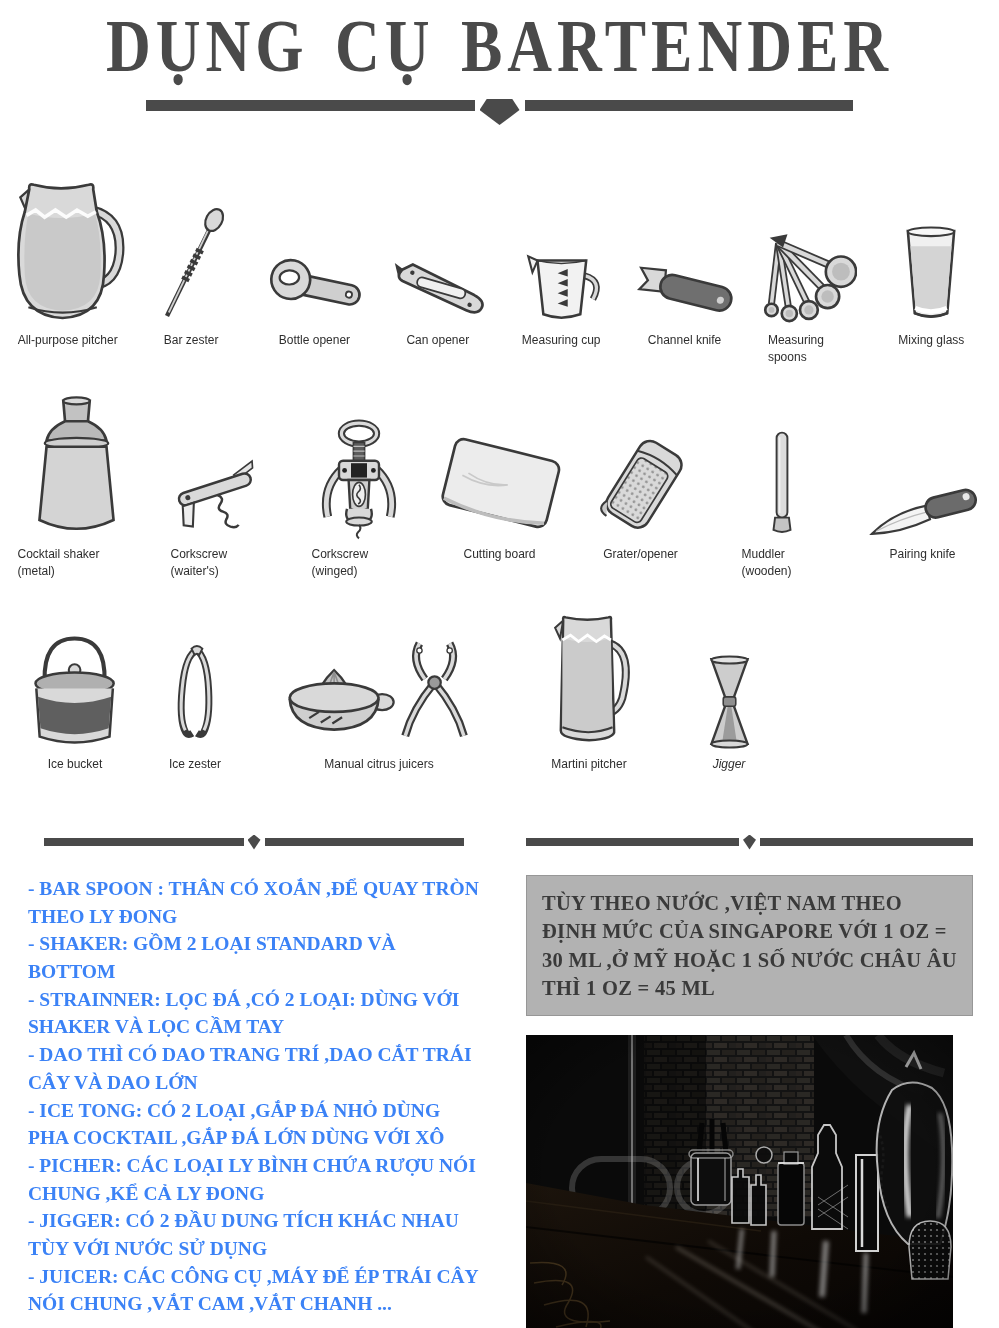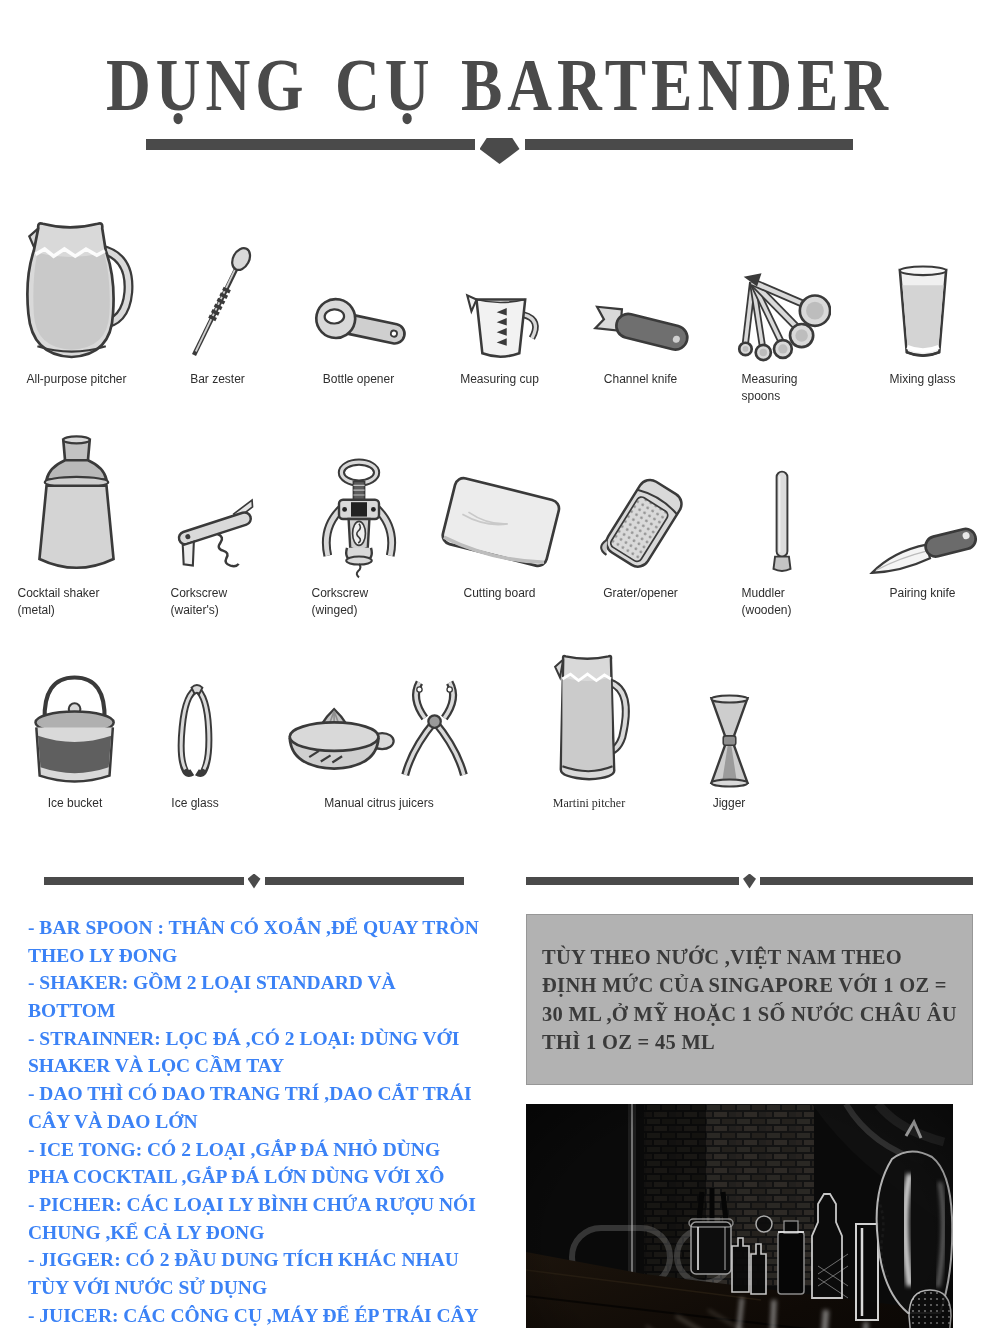--- a/index.html
+++ b/index.html
@@ -1,21 +1,21 @@
 <!DOCTYPE html>
 <html><head>
 <meta charset="utf-8">
 <style>
   html,body{margin:0;padding:0;}
   body{
     width:999px;height:1328px;position:relative;overflow:hidden;
     background:#ffffff;font-family:"Liberation Sans",sans-serif;color:#2e2e2e;
   }
   
-  .header{padding-top:0;text-align:center;margin-top:47px;}
+  .header{padding-top:8px;text-align:center;}
   .page-title{
     margin:0;font-family:"Liberation Serif",serif;font-weight:bold;
     font-size:62px;line-height:1.05;color:#4a4a4a;letter-spacing:5px;word-spacing:6px;
     transform:scaleY(1.18);transform-origin:top center;
   }
   .title-divider{
     width:707px;margin:26px auto 0;display:flex;align-items:flex-start;height:26px;
   }
   .title-divider .bar{flex:1;height:11px;background:#4a4a4a;margin-top:1px;}
   .title-divider .gem{
@@ -32,22 +32,22 @@
   .row3 .tool-icon{height:148px;}
   .tool-icon{display:flex;align-items:flex-end;justify-content:center;}
   .tool-label{
     margin-top:5px;text-align:left;font-size:12px;line-height:1.45;color:#2e2e2e;
     max-width:150px;
   }
   .row3{justify-content:flex-start;padding-left:8px;}
   .cell-ice-bucket{width:122px;}
   .cell-ice-tongs{width:118px;}
   .cell-citrus-juicer{width:250px;}
-  .row3 .cell-martini-pitcher{width:170px;font-family:Liberation Serif, serif;}
-  .cell-jigger{width:110px;}
+  .row3 .cell-martini-pitcher{width:170px;}
+  .cell-jigger{width:110px;font-style:italic;}
   .cell-measuring-cup .tool-label,.cell-measuring-spoons .tool-label,
   .cell-mixing-glass .tool-label,.cell-martini-pitcher .tool-label,
   .cell-muddler .tool-label{max-width:80px;}
   .cell-cocktail-shaker .tool-label{max-width:118px;}
   .cell-corkscrew-waiters .tool-label,.cell-corkscrew-winged .tool-label{max-width:94px;}
   
   .bottom{display:flex;gap:46px;padding:40px 26px 0 28px;}
   .left-col{flex:0 0 452px;}
   .right-col{flex:1;min-width:0;}
   .mini-divider{display:flex;align-items:center;height:14px;margin-bottom:26px;}
@@ -56,21 +56,21 @@
   .mini-divider .gem{
     width:13px;height:15px;margin:0 4px;background:#4a4a4a;
     clip-path:polygon(50% 0,100% 34%,50% 100%,0 34%);
   }
   .notes p{
     margin:0;font-family:"Liberation Serif",serif;font-weight:bold;
     font-size:19.5px;line-height:1.42;color:#3b82f6;
   }
   .info-box{
     background:#b2b2b2;border:1px solid #979797;
-    padding:28px 15px;font-family:"Liberation Serif",serif;font-weight:bold;
+    padding:13px 15px;font-family:"Liberation Serif",serif;font-weight:bold;
     font-size:20.5px;line-height:1.38;color:#3a3a3a;letter-spacing:0.3px;
   }
   .photo{margin-top:19px;width:427px;height:303px;background:#050505;}
   .photo svg{display:block;}
 </style>
 </head>
 <body>
 
 <div class="page">
 
@@ -115,20 +115,34 @@
             <svg width="106" height="76" viewBox="0 0 120 86">
  <g transform="rotate(12 60 43)">
  <rect x="40" y="30" width="72" height="22" rx="11" fill="#cfcfcf" stroke="#3a3a3a" stroke-width="3"></rect>
  <circle cx="32" cy="38" r="22" fill="#d9d9d9" stroke="#3a3a3a" stroke-width="3"></circle>
  <ellipse cx="30" cy="36" rx="11" ry="8" transform="rotate(-15 30 36)" fill="#ffffff" stroke="#3a3a3a" stroke-width="2.5"></ellipse>
  <circle cx="100" cy="41" r="3.5" fill="#ffffff" stroke="#3a3a3a" stroke-width="2"></circle>
               </g>
             </svg>
           </div>
       <div class="tool-label">Bottle opener</div>
+    </div>
+        <div class="tool-cell cell-can-opener">
+      <div class="tool-icon">
+            <svg width="102" height="72" viewBox="0 0 115 80">
+ <g transform="rotate(16 57 40)">
+ <path d="M12 28 L22 19 L98 33 Q112 36 110 45 Q108 54 94 52 L16 40 Q7 38 12 28 Z" fill="#d9d9d9" stroke="#3a3a3a" stroke-width="3"></path>
+ <rect x="32" y="30" width="56" height="11" rx="5.5" fill="#f0f0f0" stroke="#3a3a3a" stroke-width="2"></rect>
+ <path d="M13 27 L2 23 L10 37 Z" fill="#3a3a3a"></path>
+ <circle cx="24" cy="28" r="2.5" fill="#3a3a3a"></circle>
+                <circle cx="96" cy="45" r="2.5" fill="#3a3a3a"></circle>
+              </g>
+            </svg>
+          </div>
+      <div class="tool-label">Can opener</div>
     </div>
         <div class="tool-cell cell-measuring-cup">
       <div class="tool-icon">
             <svg width="84" height="80" viewBox="0 0 100 95">
  <path d="M78 34 Q100 40 88 62" fill="none" stroke="#3a3a3a" stroke-width="8"></path>
  <path d="M78 34 Q100 40 88 62" fill="none" stroke="#d9d9d9" stroke-width="4"></path>
  <path d="M22 16 L11 11 L16 30 Z" fill="#f2f2f2" stroke="#3a3a3a" stroke-width="2.5"></path>
  <path d="M22 16 L80 16 L73 80 Q50 88 29 80 Z" fill="#f2f2f2" stroke="#3a3a3a" stroke-width="3"></path>
  <path d="M22 16 Q50 23 80 16" fill="none" stroke="#3a3a3a" stroke-width="2"></path>
  <path d="M58 26 L46 31 L58 35 Z M58 38 L46 43 L58 47 Z M58 50 L46 55 L58 59 Z M58 62 L46 67 L58 71 Z" fill="#3a3a3a"></path>
@@ -313,21 +327,21 @@
         <div class="tool-cell cell-ice-tongs">
       <div class="tool-icon">
             <svg width="66" height="110" viewBox="0 0 85 140">
  <path d="M46 10 Q30 16 26 60 Q22 100 30 116 Q33 122 39 118" fill="none" stroke="#3a3a3a" stroke-width="9"></path>
  <path d="M46 10 Q30 16 26 60 Q22 100 30 114" fill="none" stroke="#d9d9d9" stroke-width="4"></path>
  <path d="M44 10 Q58 20 60 62 Q62 100 54 116 Q51 122 45 118" fill="none" stroke="#3a3a3a" stroke-width="9"></path>
  <path d="M44 10 Q58 20 60 62 Q62 100 54 114" fill="none" stroke="#d9d9d9" stroke-width="4"></path>
  <path d="M38 9 Q45 2 52 9 L48 17 Q45 14 42 17 Z" fill="#d9d9d9" stroke="#3a3a3a" stroke-width="2.5"></path>
             </svg>
           </div>
-      <div class="tool-label">Ice glass</div>
+      <div class="tool-label">Ice zester</div>
     </div>
         <div class="tool-cell cell-citrus-juicer">
       <div class="tool-icon">
             <svg width="200" height="120" viewBox="0 0 225 135">
  <path d="M62 44 Q79 60 81 76 L43 76 Q45 60 62 44 Z" fill="#c4c4c4" stroke="#3a3a3a" stroke-width="2.5"></path>
  <path d="M62 46 L52 74 M62 46 L62 74 M62 46 L72 74" stroke="#8f8f8f" stroke-width="1.8"></path>
  <ellipse cx="116" cy="80" rx="13" ry="9" fill="#d9d9d9" stroke="#3a3a3a" stroke-width="2.5"></ellipse>
  <path d="M12 76 Q14 109 62 111 Q110 109 112 76" fill="#cfcfcf" stroke="#3a3a3a" stroke-width="3"></path>
  <ellipse cx="62" cy="75" rx="50" ry="16" fill="#d9d9d9" stroke="#3a3a3a" stroke-width="3"></ellipse>
  <path d="M34 98 l11 -7 M47 103 l11 -7 M60 104 l11 -7" stroke="#3a3a3a" stroke-width="2.5"></path>

